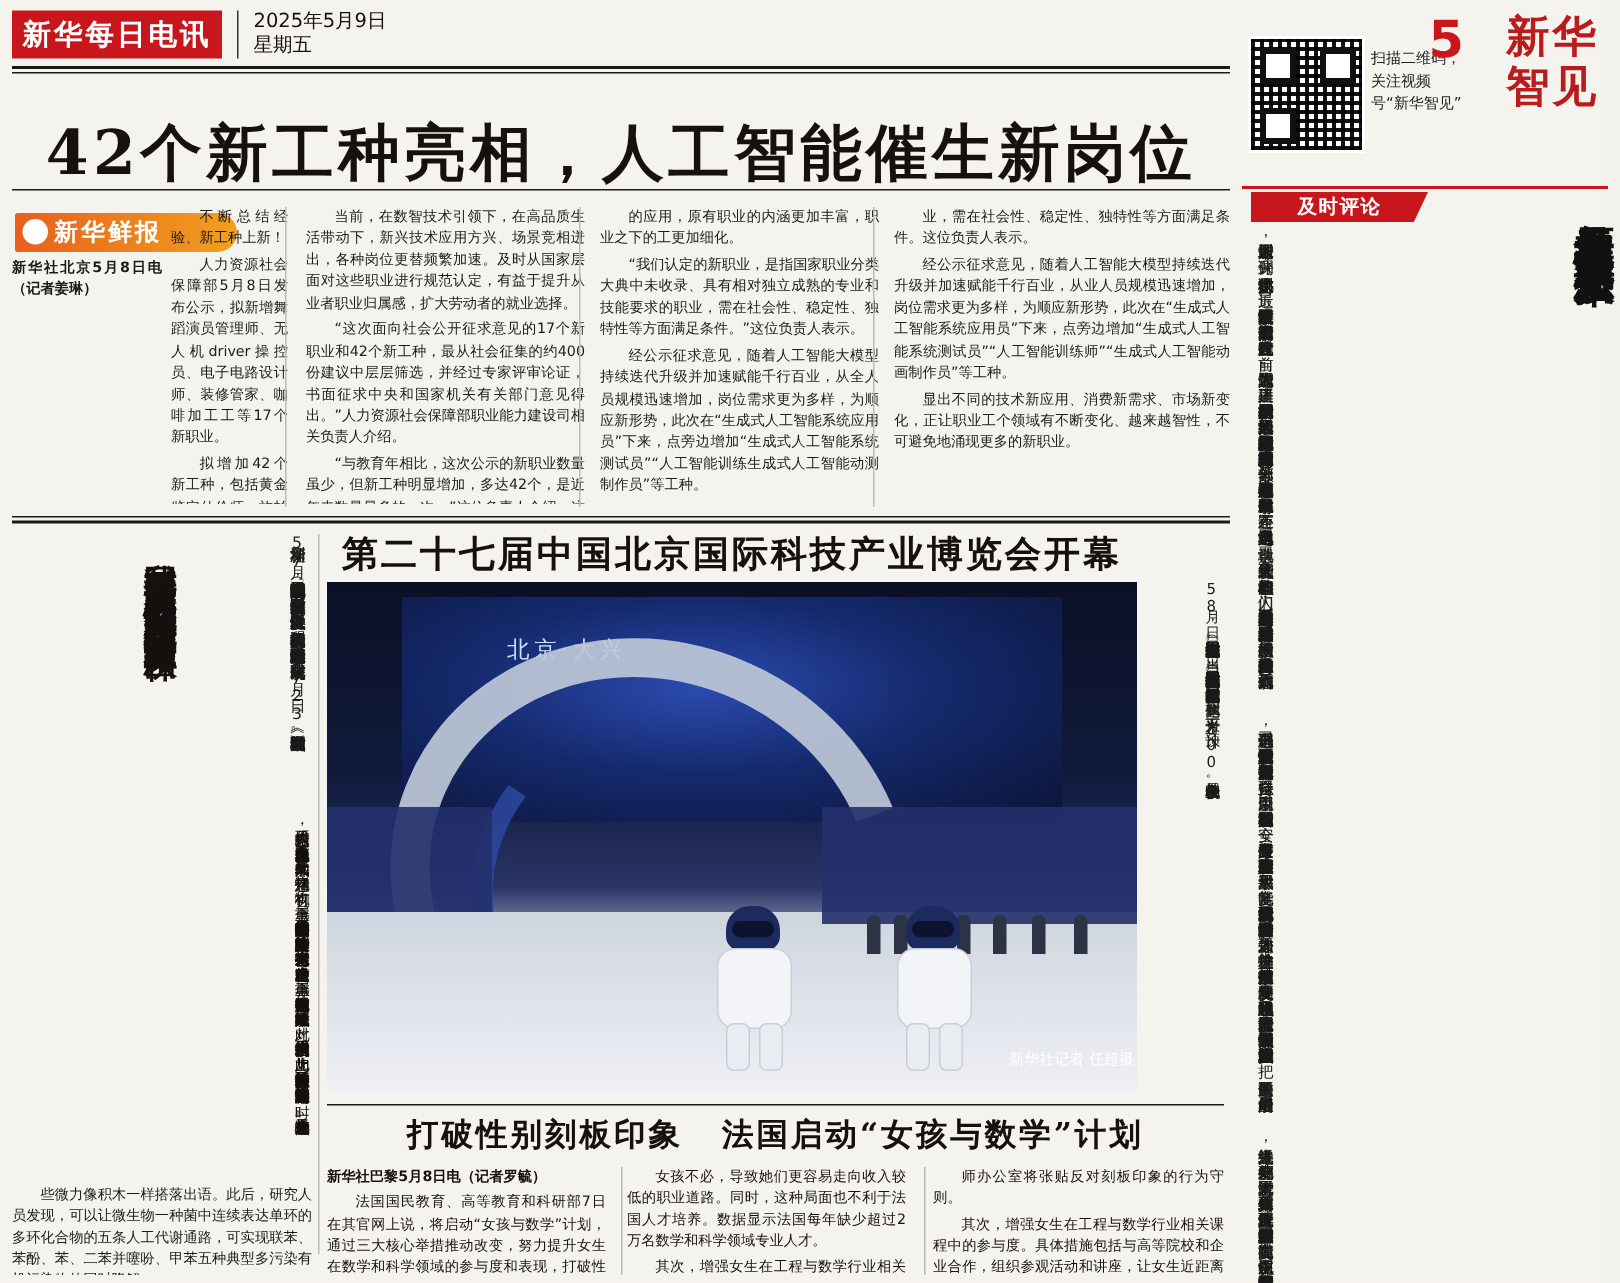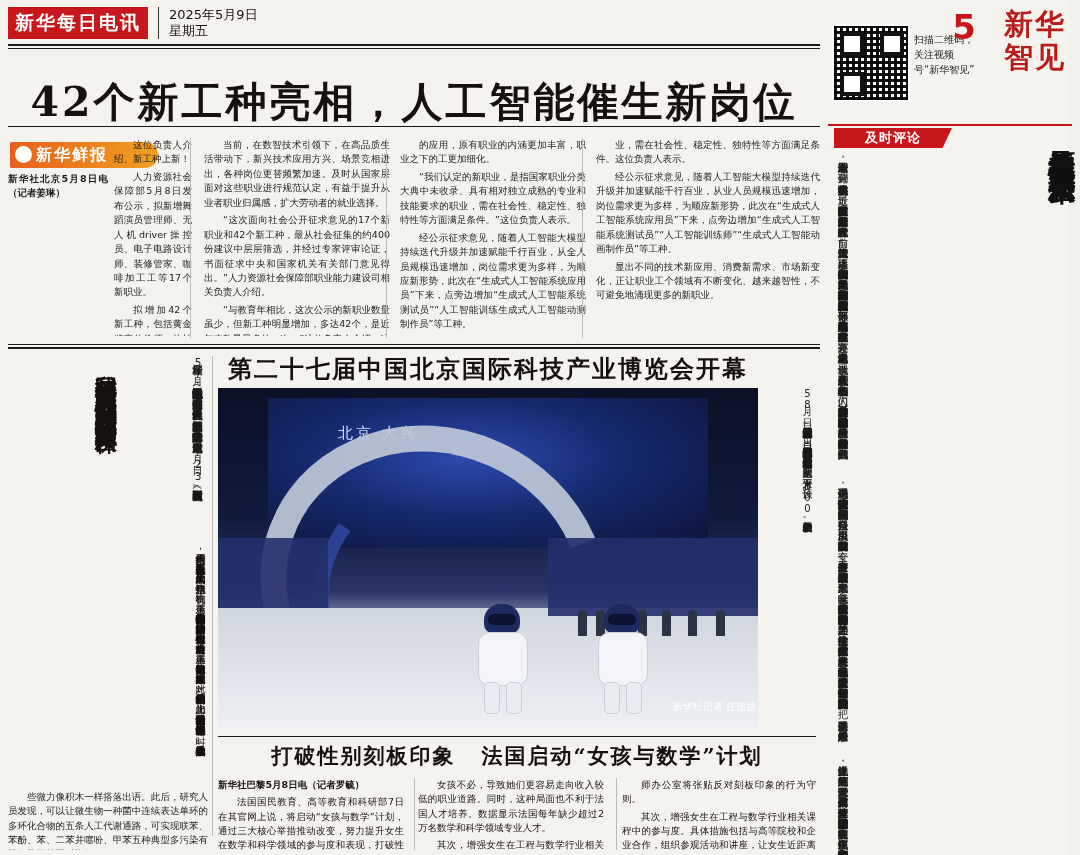--- a/index.html
+++ b/index.html
@@ -232,21 +232,21 @@
   <div class="freshtag">
     <span class="dot"></span>
     <span>新华鲜报</span>
   </div>
 
   <div class="colwrap">
     <div class="col c1">
       <p class="byline">新华社北京5月8日电（记者姜琳）</p>
     </div>
     <div class="col c1b">
-      <p>这位负责人介绍、新工种上新！</p>
+      <p>不断总结经验、新工种上新！</p>
       <p>人力资源社会保障部5月8日发布公示，拟新增舞蹈演员管理师、无人机driver操控员、电子电路设计师、装修管家、咖啡加工工等17个新职业。</p>
       <p>拟增加42个新工种，包括黄金鉴定估价师、旅拍定制师、智慧农场植保员、睡眠健康管理师、服务大厅养师、生成式人工智能系统测试员、保鲜花制作工等。</p>
 
     </div>
     <div class="col c2">
       <p>当前，在数智技术引领下，在高品质生活带动下，新兴技术应用方兴、场景竞相迸出，各种岗位更替频繁加速。及时从国家层面对这些职业进行规范认定，有益于提升从业者职业归属感，扩大劳动者的就业选择。</p>
       <p>“这次面向社会公开征求意见的17个新职业和42个新工种，最从社会征集的约400份建议中层层筛选，并经过专家评审论证，书面征求中央和国家机关有关部门意见得出。”人力资源社会保障部职业能力建设司相关负责人介绍。</p>
       <p>“与教育年相比，这次公示的新职业数量虽少，但新工种明显增加，多达42个，是近年来数量最多的一次。”这位负责人介绍，这说明前些年认定的新职业正加快标准确立，显示了进一步发展的趋势。同时随着新技术得到更广泛深入</p>
     </div>
     <div class="col c3">

